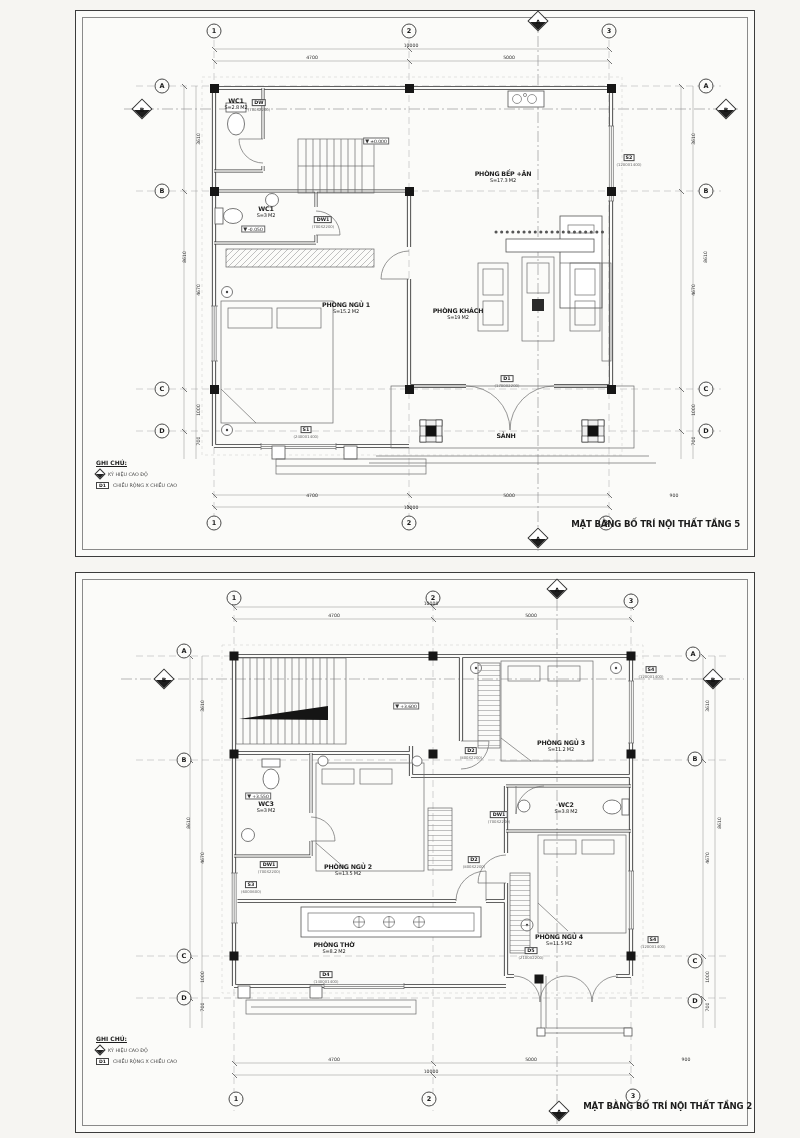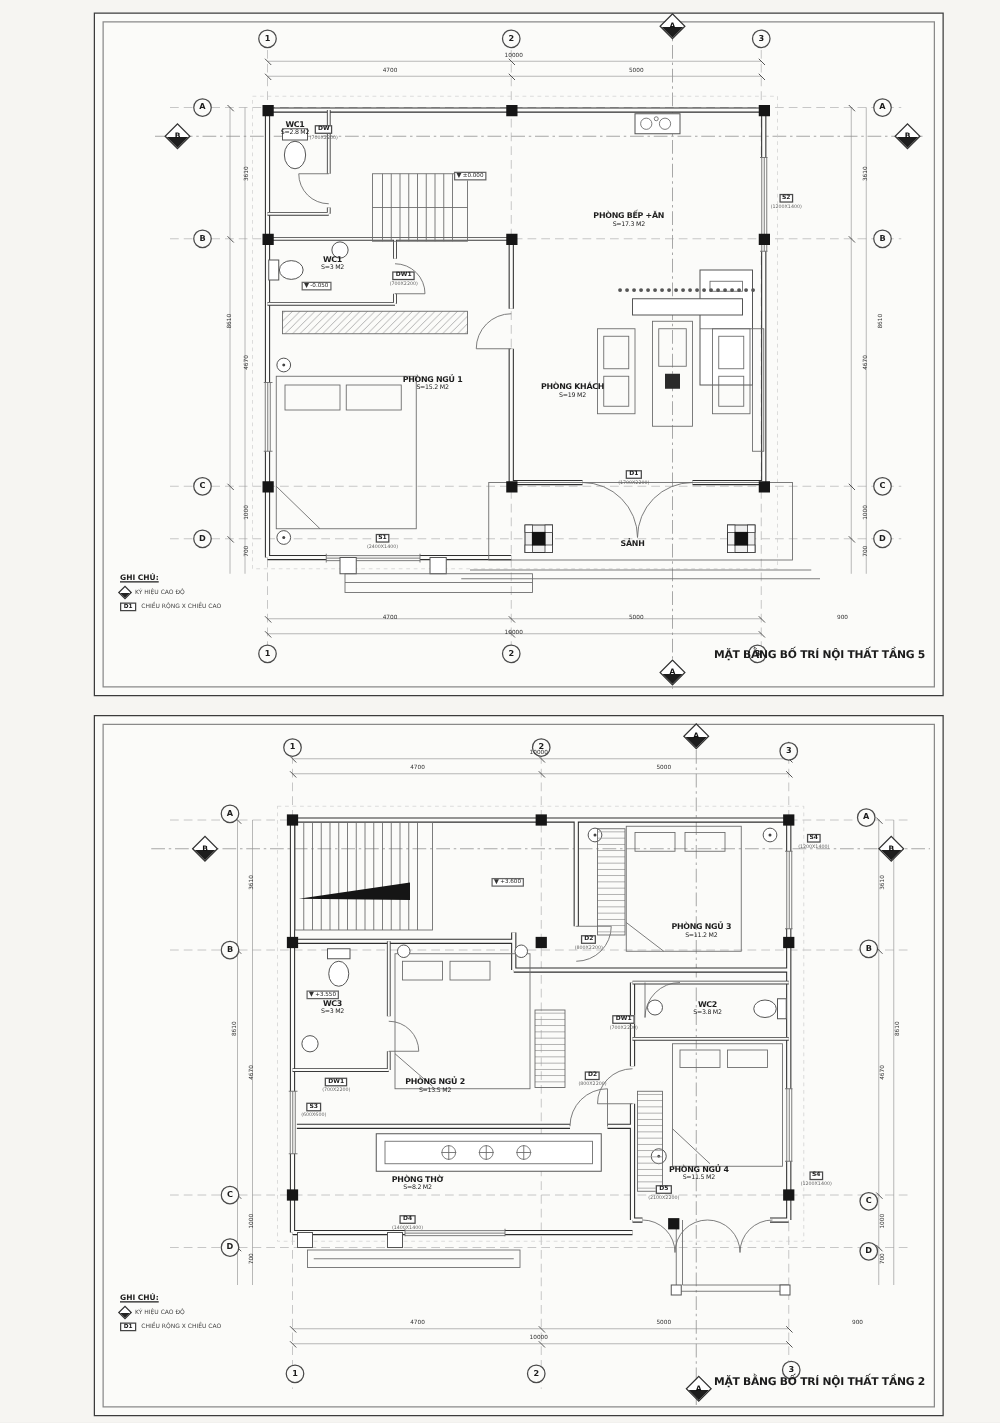--- a/index.html
+++ b/index.html
@@ -486,16 +486,16 @@
         <div class="nh">GHI CHÚ:</div>
         <div class="nrow">
             <span class="nsym"></span>
           <span class="nt">KÝ HIỆU CAO ĐỘ</span>
           </div>
         <div class="nrow">
             <span class="nbox">D1</span>
           <span class="nt">CHIỀU RỘNG X CHIỀU CAO</span>
           </div>
       </div>
-      <div class="sheet-title" style="right:14px;top:528px;">MẶT BẰNG BỐ TRÍ NỘI THẤT  TẦNG 2</div>
+      <div class="sheet-title" style="right:2px;top:528px;">MẶT BẰNG BỐ TRÍ NỘI THẤT  TẦNG 2</div>
     </div>
   </div>
 </div>
 
 </body></html>

